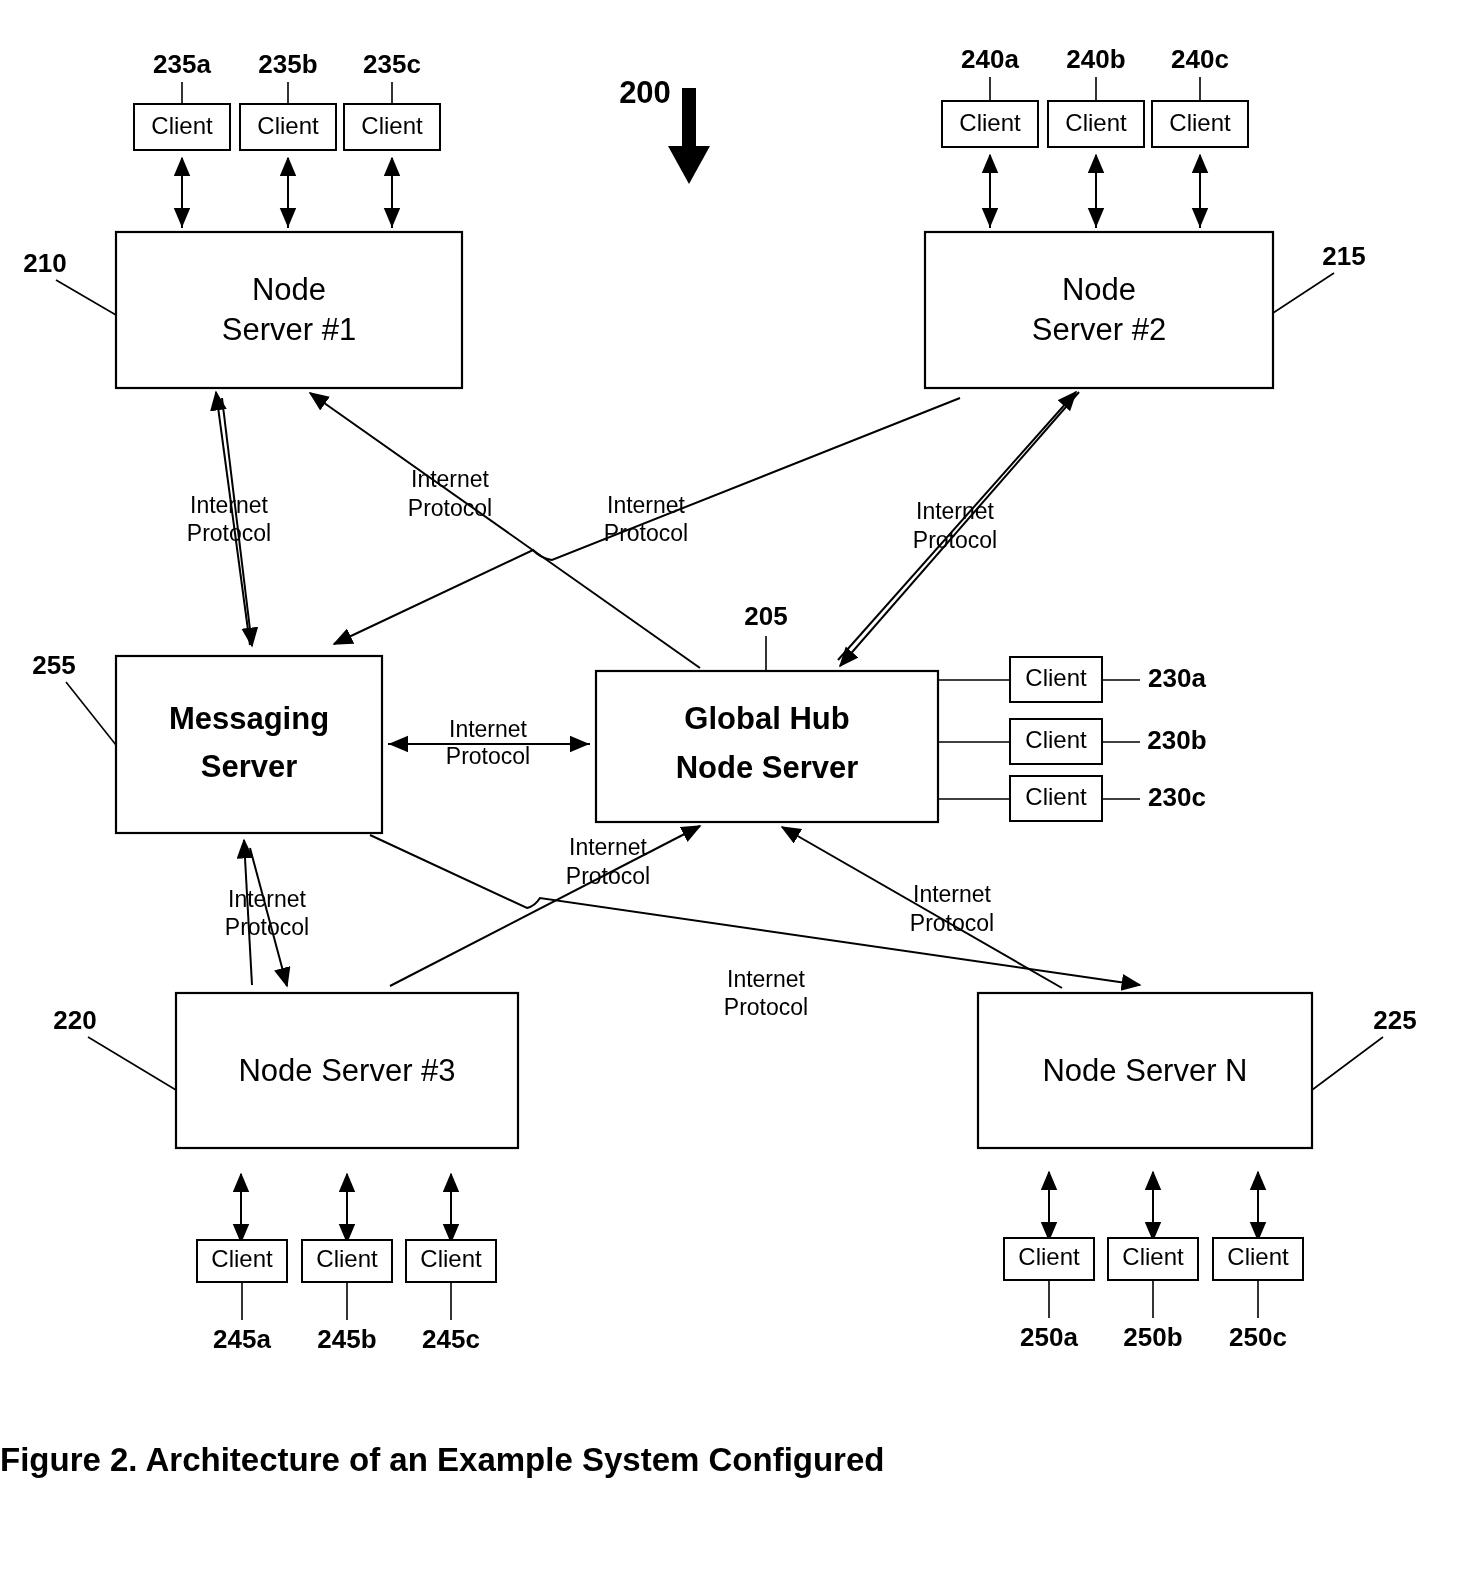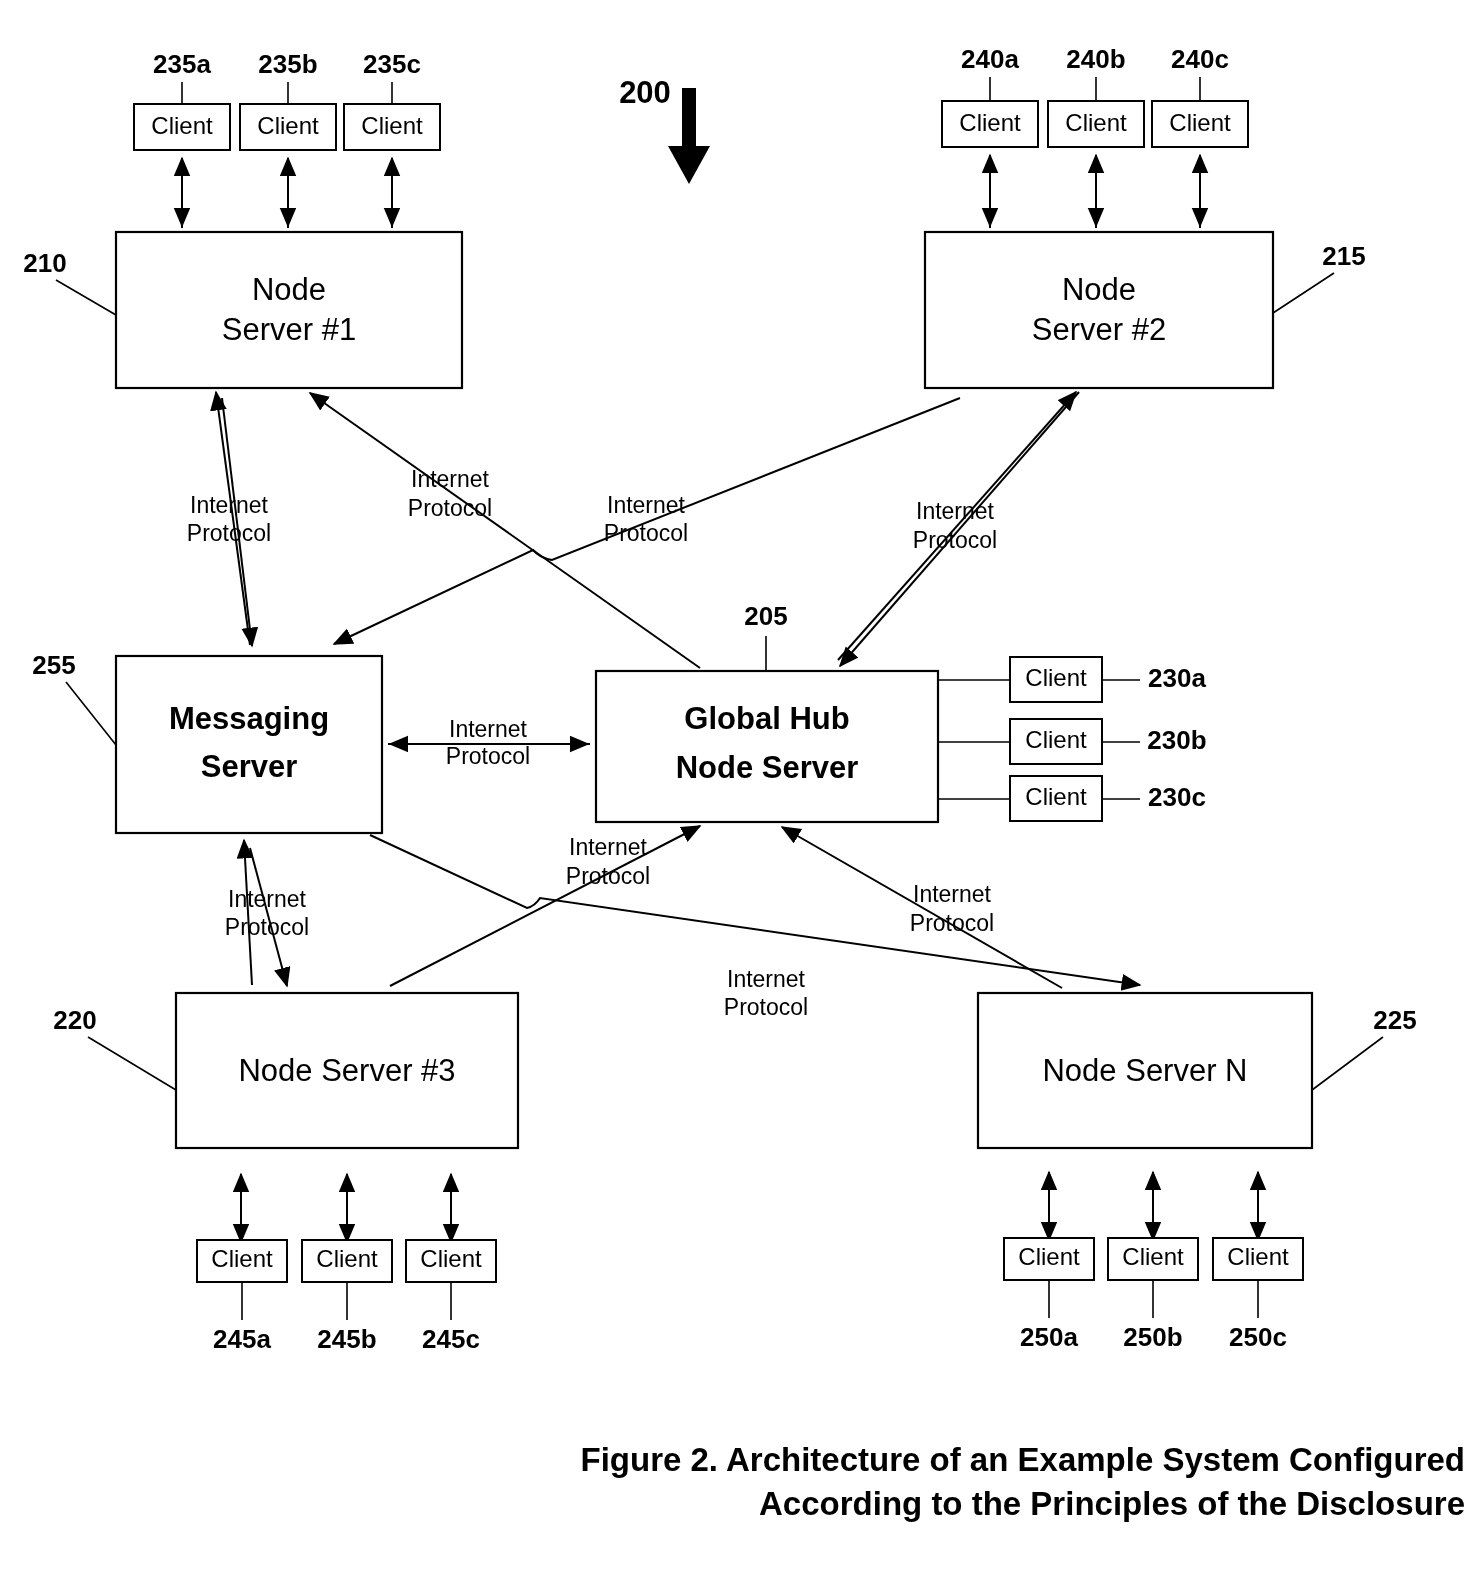--- a/index.html
+++ b/index.html
@@ -16,21 +16,21 @@
   .leader{stroke:#000000;stroke-width:1.6;fill:none;}
   .thin{stroke:#000000;stroke-width:1.6;fill:none;}
   text{fill:#000000;}
   .t-box{font-size:31px;font-weight:bold;text-anchor:middle;dominant-baseline:middle;}
   .t-box-plain{font-size:31px;text-anchor:middle;dominant-baseline:middle;}
   .t-client{font-size:24px;text-anchor:middle;dominant-baseline:middle;}
   .t-ref{font-size:26px;font-weight:bold;text-anchor:middle;dominant-baseline:middle;}
   .t-ip{font-size:23px;text-anchor:middle;dominant-baseline:middle;}
   .caption{
     position:absolute;left:0;right:0;top:1438px;
-    text-align:right;
+    text-align:left;
     font-size:33px;font-weight:bold;line-height:1.32;
     color:#000000;
     font-family:"Liberation Sans","DejaVu Sans",sans-serif;
   }
   .caption div{display:block;}
 </style>
 </head>
 <body>
 
 <div id="figure-root">
@@ -282,16 +282,15 @@
   <g>
     <line class="conn" x1="1062" y1="988" x2="782" y2="827" marker-end="url(#ah)"></line>
     <text class="t-ip" x="952" y="896">Internet</text>
     <text class="t-ip" x="952" y="925">Protocol</text>
   </g>
 
 </svg>
 
 <div class="caption">
   <div>Figure 2. Architecture of an Example System Configured</div>
-  <div>According to the Principles of the Disclosure</div>
 </div>
 
 </div>
 
 </body></html>

